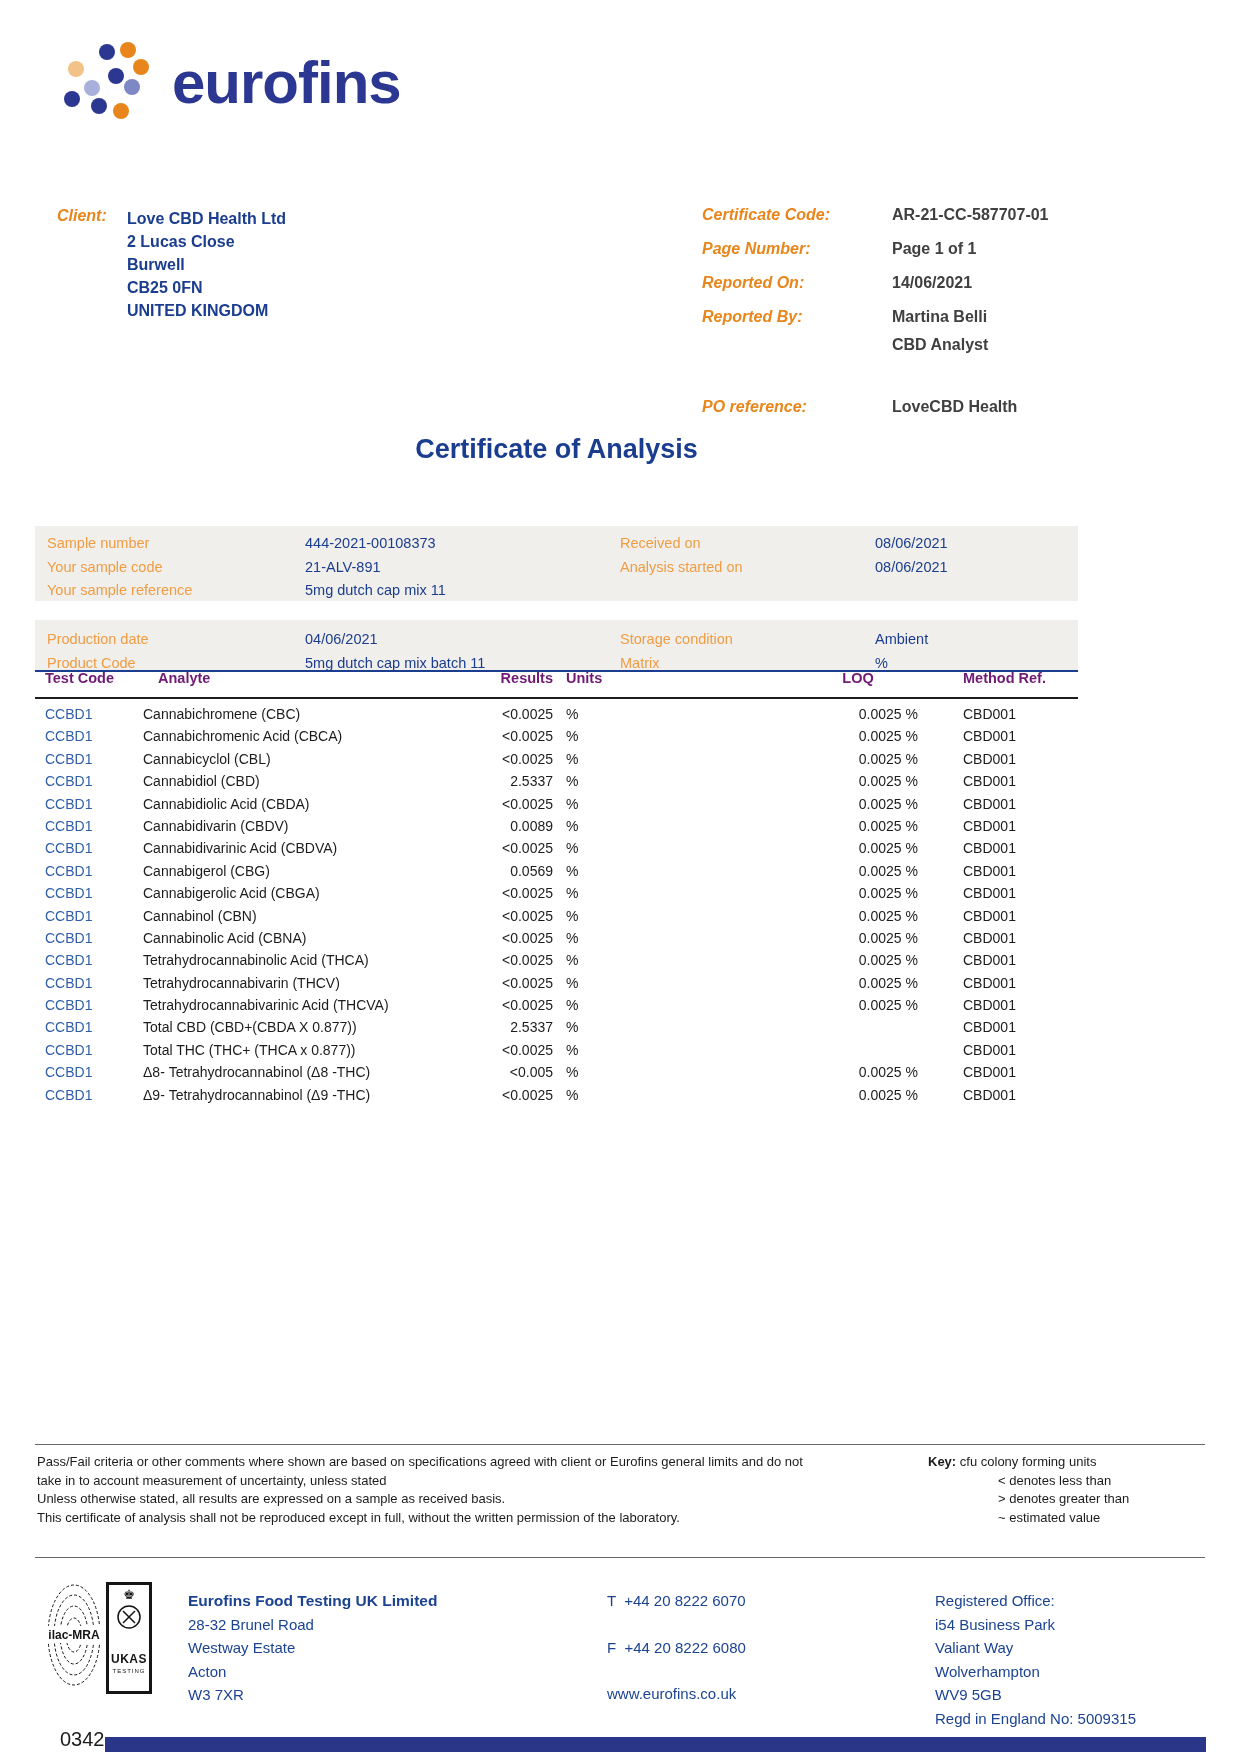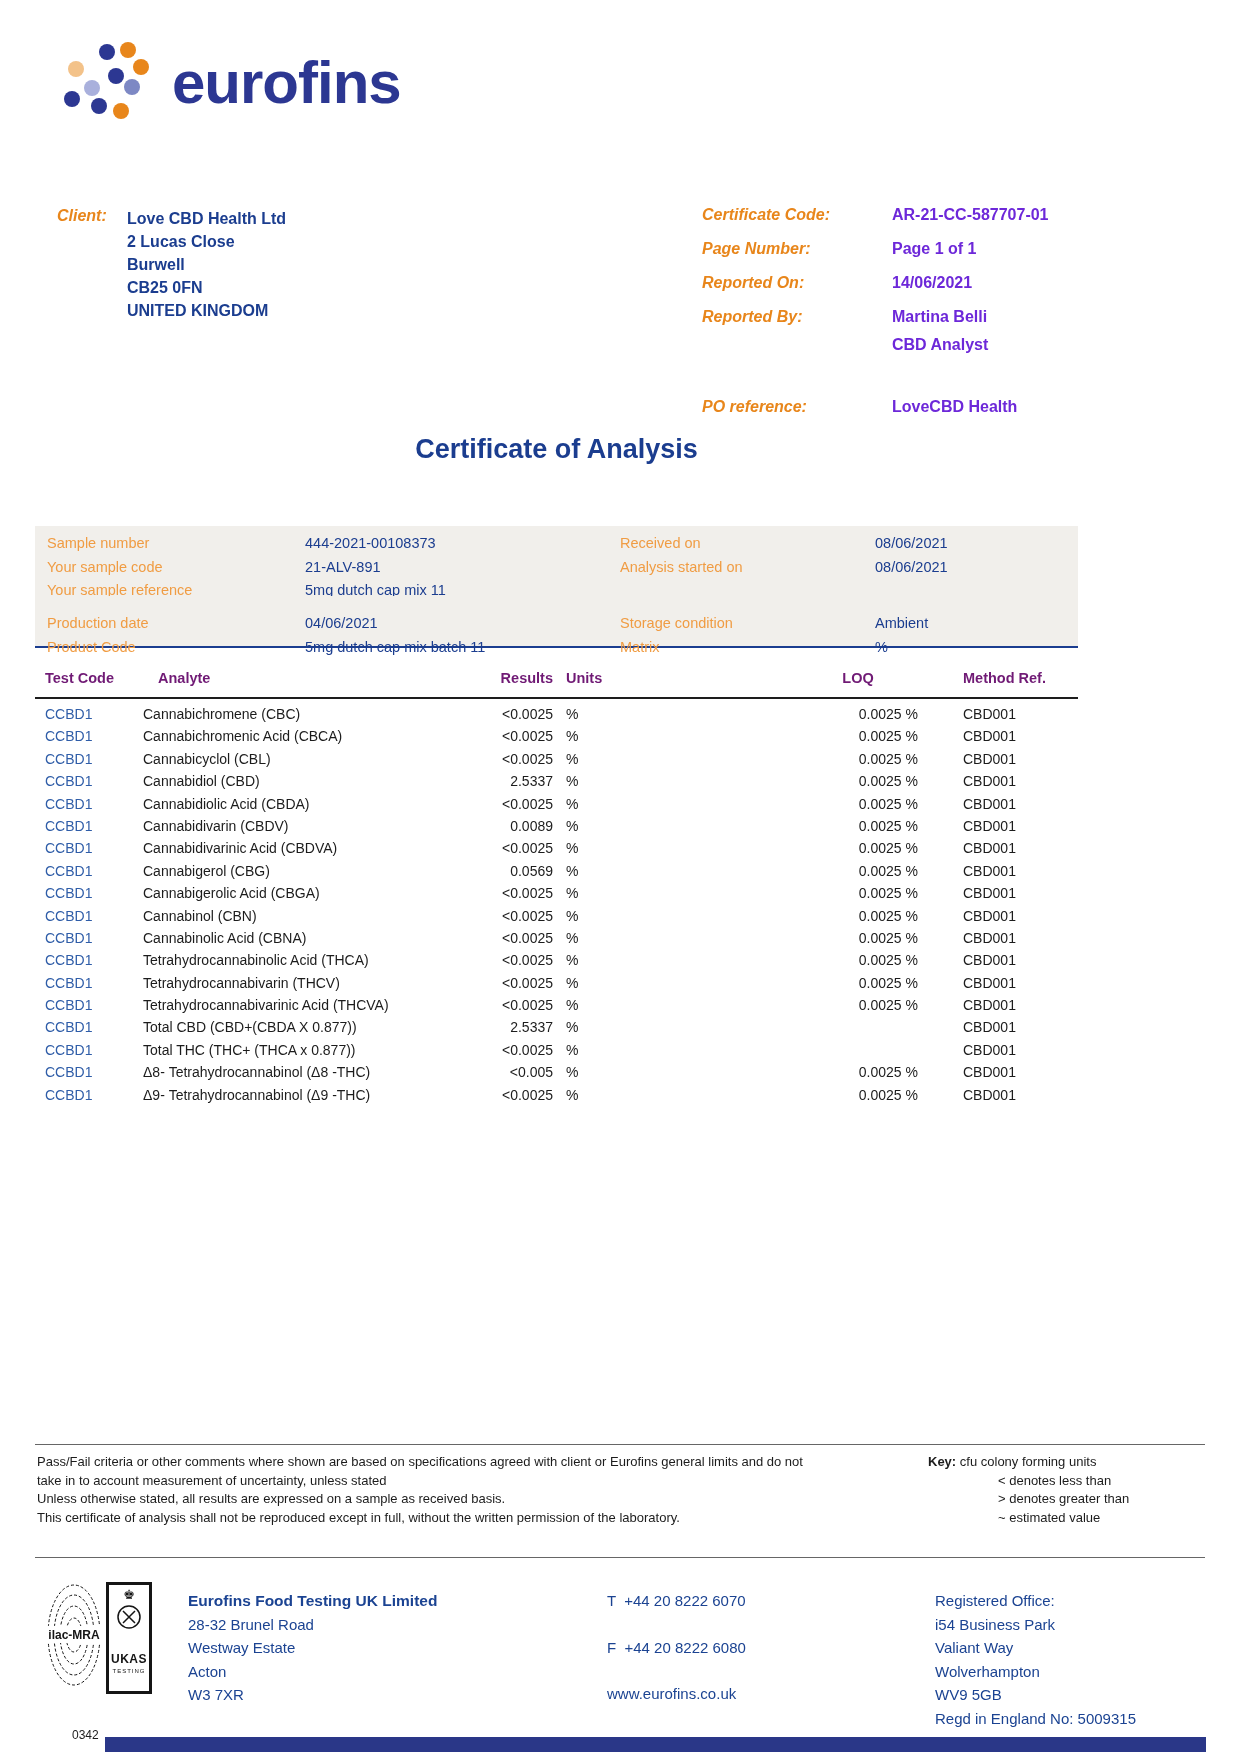--- a/index.html
+++ b/index.html
@@ -23,36 +23,36 @@
   }
   .client-lines { position:absolute; left:127px; top:207px; }
   .client-line { color:#1b3d8f; font-weight:bold; font-size:16px; line-height:23px; }
 
   
   .cert-row { position:absolute; left:702px; white-space:nowrap; }
   .cert-row .lbl {
     display:inline-block; width:190px; color:#e8861b; font-weight:bold;
     font-style:italic; font-size:16px; vertical-align:top;
   }
-  .cert-row .val { color:#6d28d9; font-weight:bold; font-size:16px; }
+  .cert-row .val { color:#404040; font-weight:bold; font-size:16px; }
   .val-stack { display:inline-block; vertical-align:top; }
   .val-stack .val { display:block; }
   .val-stack .val2 { margin-top:10px; }
   .cr1{top:206px} .cr2{top:240px} .cr3{top:274px} .cr4{top:308px} .cr5{top:398px}
 
   
   .doc-title {
     position:absolute; left:35px; top:434px; width:1043px; text-align:center;
     color:#1b3d8f; font-weight:bold; font-size:27px;
   }
 
   
   .info-block { position:absolute; left:35px; width:1043px; background:#f1efeb; }
   .block1 { top:526px; height:75px; padding-top:6px; }
-  .block2 { top:596px; height:52px; padding-top:16px; border-bottom:2px solid #1b3d8f; }
+  .block2 { top:620px; height:52px; padding-top:8px; border-bottom:2px solid #1b3d8f; }
   .info-row { position:relative; height:23.5px; line-height:23.5px; font-size:14.5px; white-space:nowrap; }
   .info-row .il { position:absolute; color:#f09c43; }
   .info-row .iv { position:absolute; color:#1b3d8f; }
   .p1 { left:12px; } .p2 { left:270px; } .p3 { left:585px; } .p4 { left:840px;text-align:right; }
 
   
   .thead { position:absolute; left:35px; top:670px; width:1043px; height:24px; }
   .thead span { position:absolute; color:#701a75; font-weight:bold; font-size:14.5px; white-space:nowrap; }
   .h-test { left:10px; }
   .h-analyte { left:123px; }
@@ -88,21 +88,21 @@
   .ilac { position:absolute; left:46px; top:1582px; }
   .ukas {
     position:absolute; left:106px; top:1582px; width:46px; height:112px;
     border:3px solid #151515; display:flex; flex-direction:column; align-items:center;
     padding-top:3px; background:#fff;
   }
   .ukas-crown { font-size:13px; line-height:14px; color:#151515; }
   .ukas-emblem { margin-top:2px; }
   .ukas-text { font-weight:bold; font-size:12px; letter-spacing:0.5px; margin-top:22px; color:#151515; }
   .ukas-sub { font-size:6px; letter-spacing:1px; margin-top:2px; color:#151515; }
-  .accred-num { position:absolute; left:72px; top:1728px; font-size:12px; color:#1c1c1c; }
+  .accred-num { position:absolute; left:60px; top:1728px; font-size:20px; color:#1c1c1c; }
 
   .f-company { position:absolute; left:188px; top:1589px; }
   .f-company .name { color:#1b4392; font-weight:bold; font-size:15.5px; line-height:23.5px; }
   .f-company .addr-line { color:#1b4392; font-size:15px; line-height:23.5px; }
   .f-contact { position:absolute; left:607px; top:1589px; color:#1b4392; font-size:15px; }
   .f-contact div { white-space:pre; line-height:23.5px; margin-bottom:23px; }
   .f-registered { position:absolute; left:935px; top:1589px; }
   .f-registered div { color:#1b4392; font-size:15px; line-height:23.5px; }
 
   .bottom-bar { position:absolute; left:105px; top:1737px; width:1135px; height:15px; background:#2a3788; }

